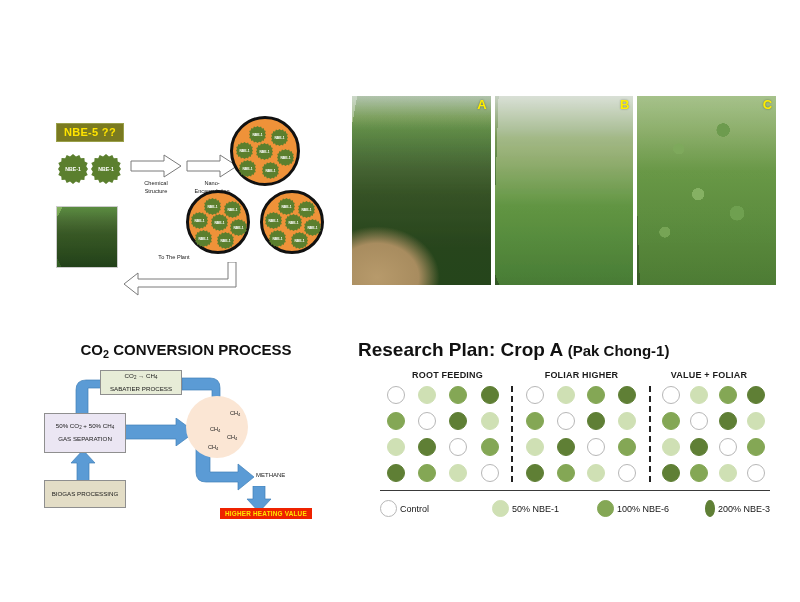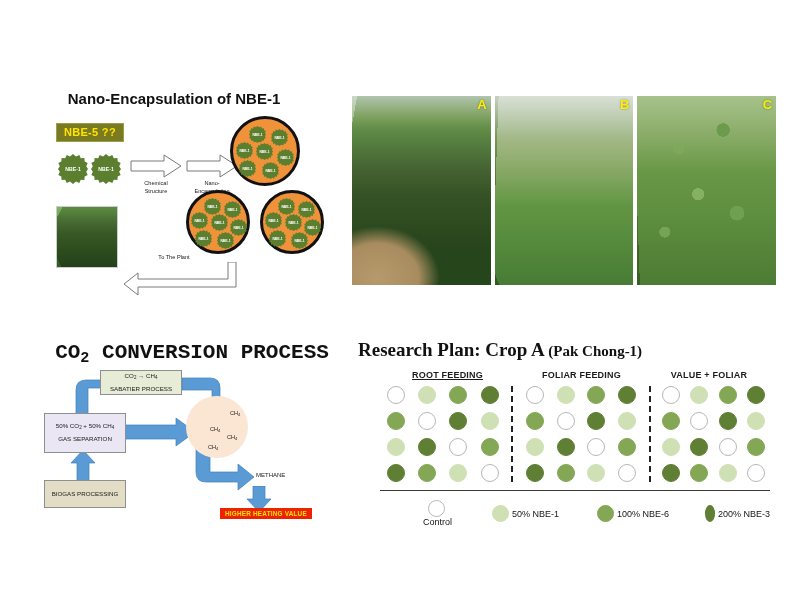--- a/index.html
+++ b/index.html
@@ -28,22 +28,22 @@
     letter-spacing: -0.2px;
   }
 
   
   .panel-heading {
     position: absolute;
     font-weight: bold;
     color: #111111;
   }
   #nano-heading { left: 34px; top: 90px; width: 280px; text-align: center; font-size: 15px; }
-  #co2-heading  { left: 52px; top: 341px; width: 280px; text-align: center; font-size: 21px; font-family: Liberation Mono, monospace; }
-  #plan-heading { left: 358px; top: 339px; width: 420px; text-align: left; font-size: 19px; font-family: Liberation Serif, serif; }
+  #co2-heading  { left: 46px; top: 341px; width: 280px; text-align: center; font-size: 15px; }
+  #plan-heading { left: 358px; top: 339px; width: 420px; text-align: left; font-size: 19px; }
   #plan-heading .sub { font-size: 15px; }
   .sub2 { font-size: 0.72em; vertical-align: -0.28em; }
 
   
   #nano-panel { position: absolute; left: 34px; top: 112px; width: 300px; height: 200px; }
 
   .nbe-tag {
     position: absolute;
     left: 22px; top: 11px;
     padding: 2px 7px 3px 7px;
@@ -180,21 +180,21 @@
   }
 
   
   #plan-panel { position: absolute; left: 360px; top: 370px; width: 420px; height: 175px; }
 
   .block-headers { position: absolute; left: 20px; top: 0; width: 390px; display: flex; }
   .block-header {
     font-size: 9px; font-weight: bold; color: #1b1b1b;
     text-align: center; letter-spacing: 0.2px;
   }
-  .bh0 { width: 135px; text-decoration: underline; }
+  .bh0 { width: 135px; }
   .bh1 { width: 133px; }
   .bh2 { width: 122px; }
 
   .grid-area { position: absolute; left: 20px; top: 16px; width: 390px; height: 96px; display: flex; }
   .block { display: flex; flex-direction: column; justify-content: space-between; }
   .blk0 { width: 135px; }
   .blk1 { width: 133px; }
   .blk2 { width: 122px; }
   .grow { display: flex; align-items: center; }
   .cell { display: flex; align-items: center; justify-content: center; }
@@ -211,32 +211,31 @@
   .hrule {
     position: absolute; left: 20px; top: 120px;
     width: 390px; height: 0;
     border-top: 1.5px solid #3a3a3a;
   }
 
   .legend { position: absolute; left: 20px; top: 130px; width: 390px; display: flex; }
   .legend-item { display: flex; align-items: center; }
   .legend-item .dot { width: 17px; height: 17px; }
   .legend-item span.txt { font-size: 9px; color: #151515; margin-left: 3px; white-space: nowrap; }
-  .li0 { width: 112px; flex-direction: column; }
+  .li0 { width: 112px; }
   .li1 { width: 105px; }
   .li2 { width: 108px; }
   .li3 { width: 65px; }
 </style>
 </head>
 <body>
 
 <div id="slide">
 
 
-  <div class="panel-heading" id="nano-heading">Nano-Encapsulation of NBE-1</div>
 
   <div id="nano-panel">
 
     <div class="nbe-tag">NBE-5 ??</div>
 
     <div class="mol mol-lg" style="left:24px; top:42px;">NBE-1</div>
     <div class="mol mol-lg" style="left:57px; top:42px;">NBE-1</div>
 
     <div>
       <svg width="52" height="24" style="position:absolute;left:96px;top:42px;" viewBox="0 0 52 24">
@@ -375,21 +374,21 @@
   </div>
 
   <div class="panel-heading" id="plan-heading">
     <span>Research Plan: Crop A </span><span class="sub">(Pak Chong-1)</span>
   </div>
 
   <div id="plan-panel">
 
     <div class="block-headers">
       <div class="block-header bh0">ROOT FEEDING</div>
-      <div class="block-header bh1">FOLIAR FEEDING</div>
+      <div class="block-header bh1">FOLIAR HIGHER</div>
       <div class="block-header bh2">VALUE + FOLIAR</div>
     </div>
 
     <div class="grid-area" id="grid-area">
         <div class="block blk0">
           <div class="grow">
             <div class="cell" style="width: 25%;">
               <div class="dot" style="background: rgb(255, 255, 255);"></div>
             </div>
             <div class="cell" style="width: 25%;">

